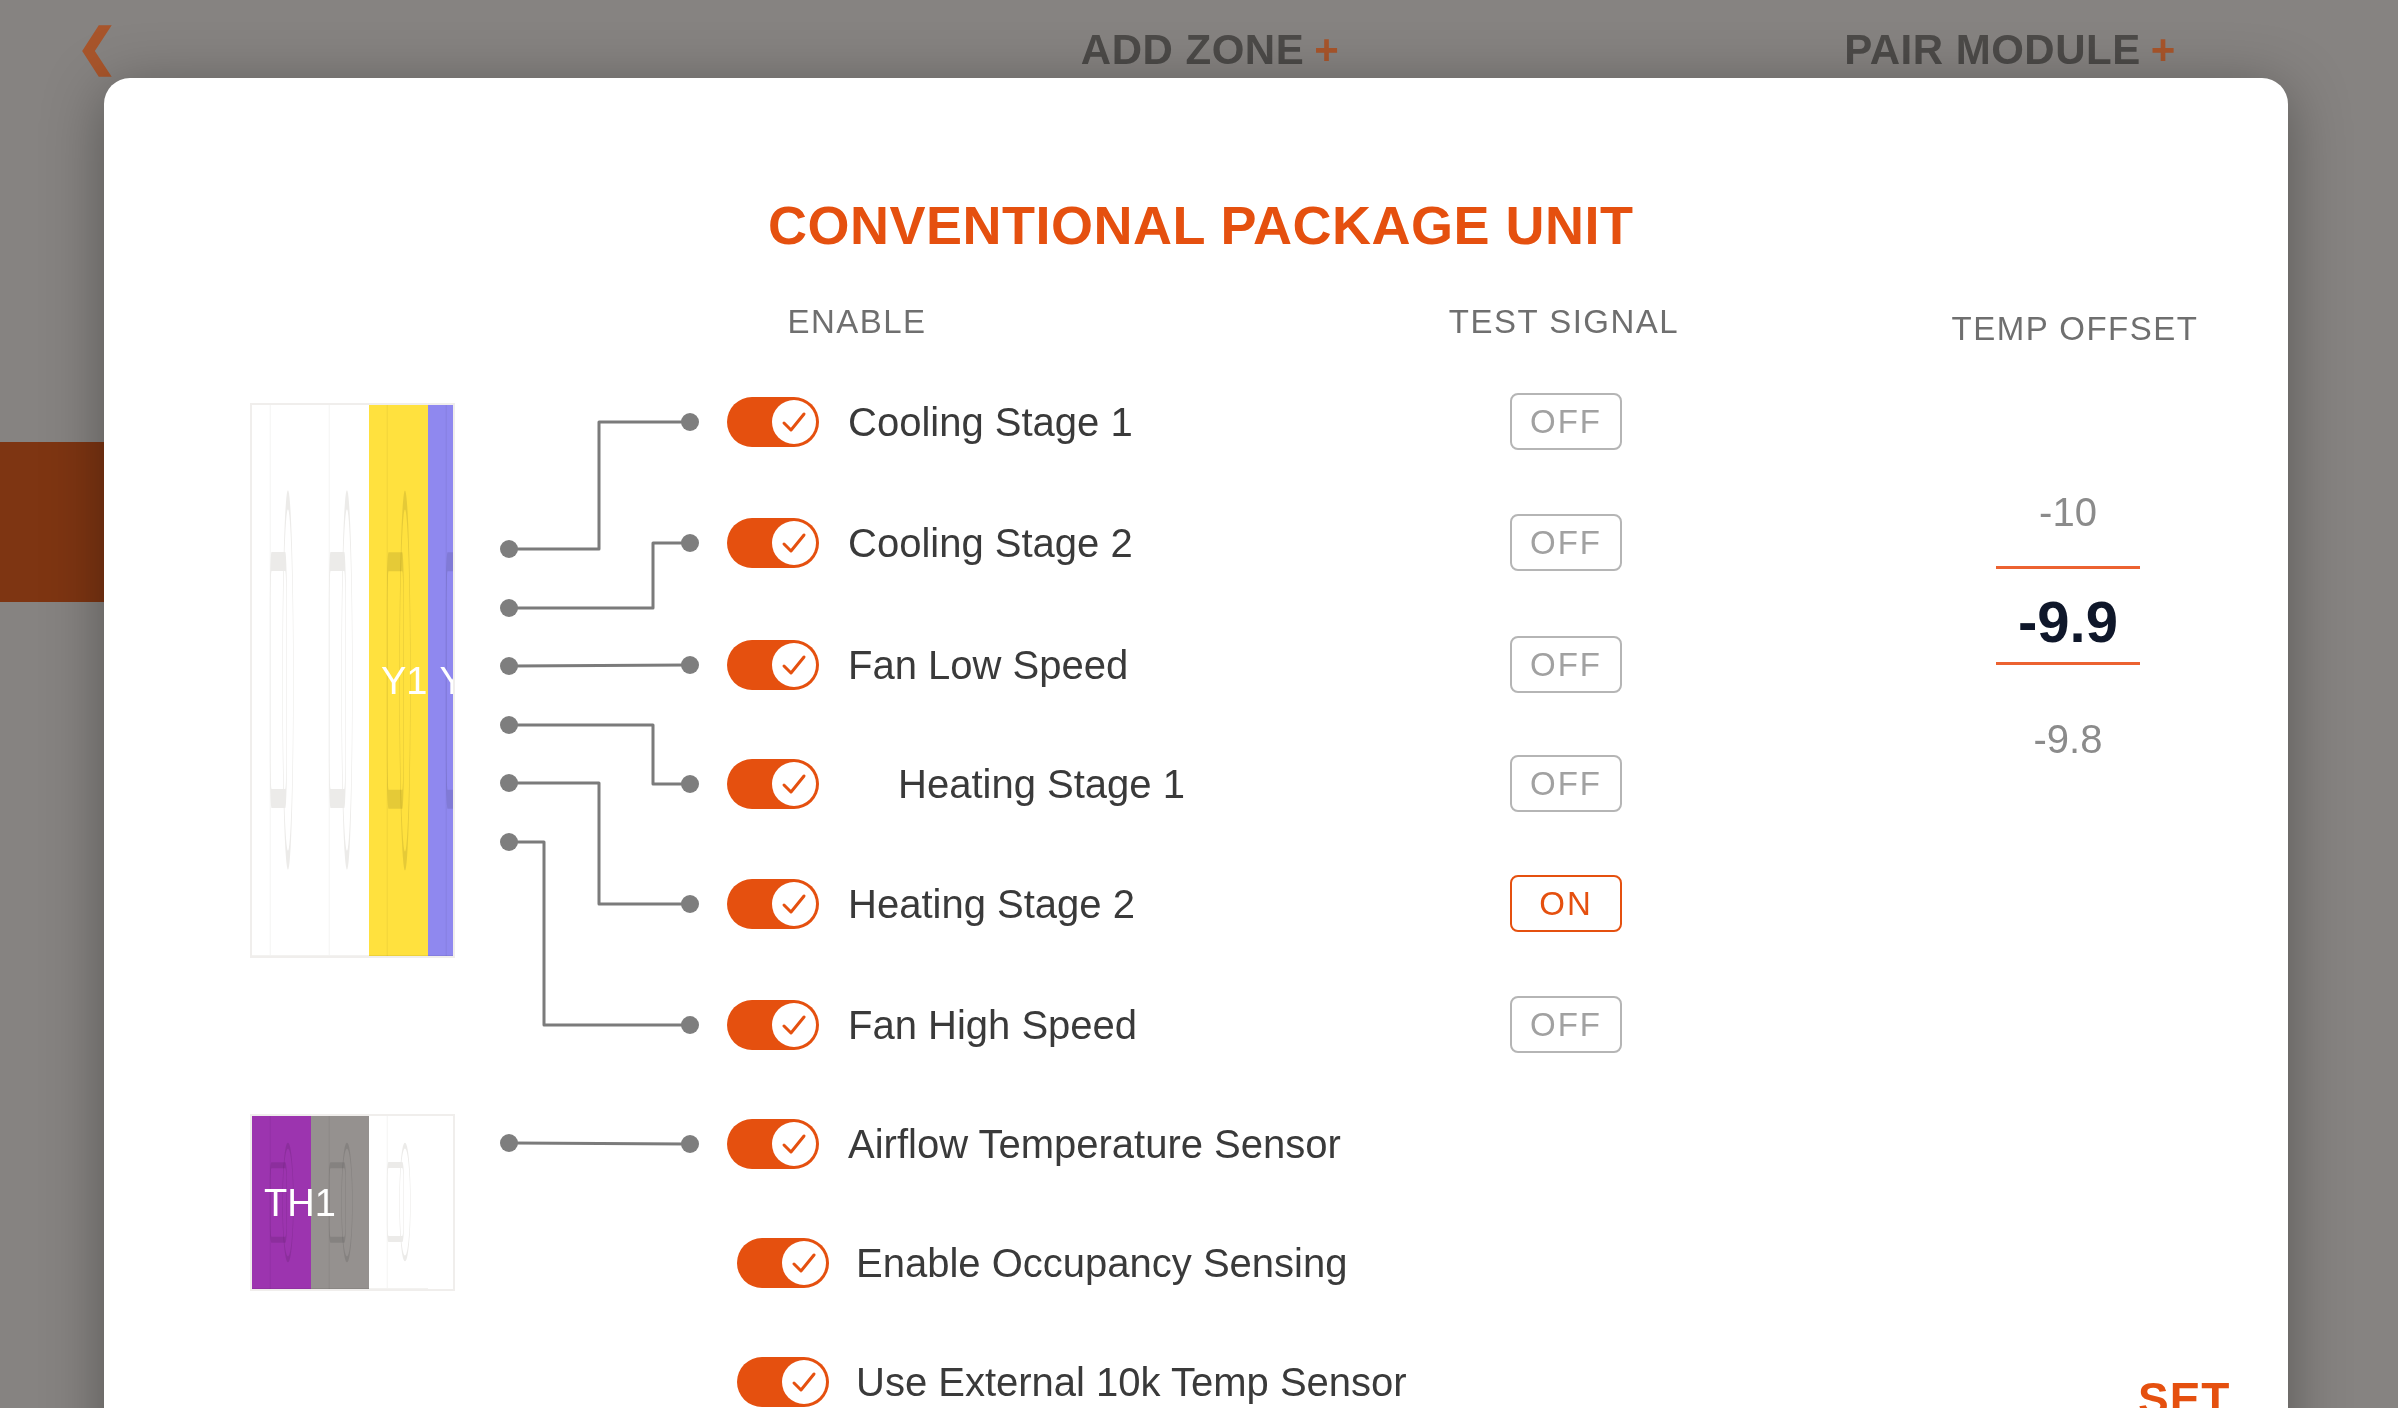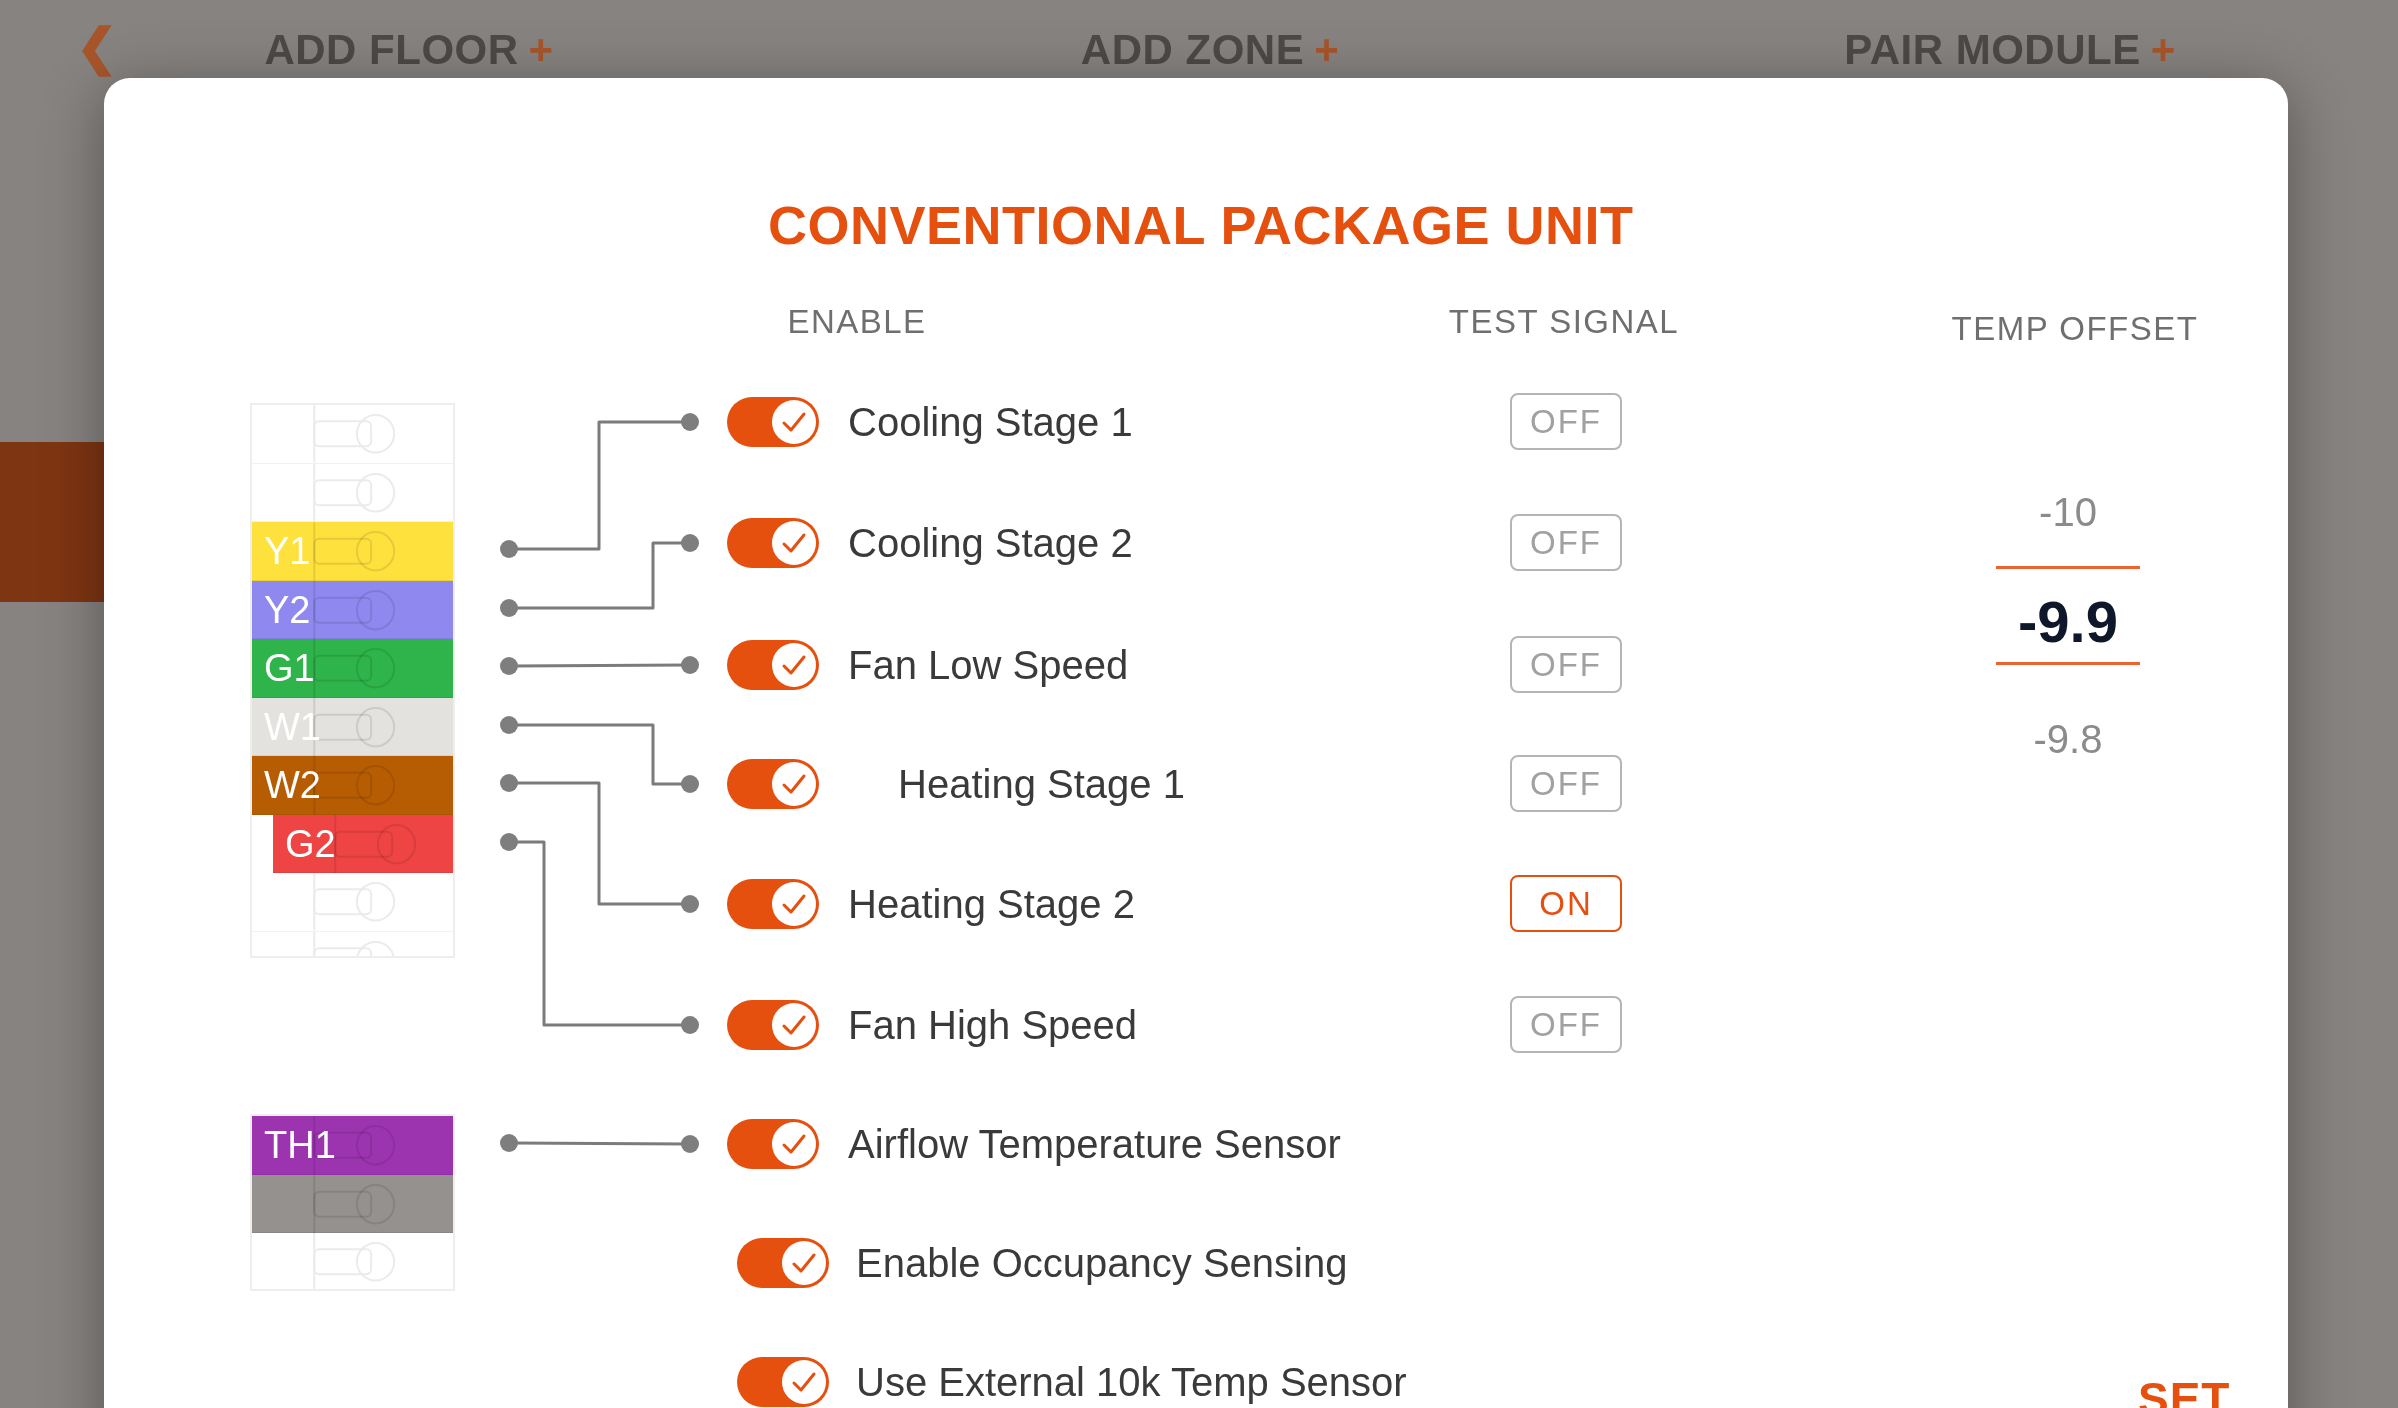--- a/index.html
+++ b/index.html
@@ -23,21 +23,21 @@
   .modal-title { position:absolute; left:768px; top:146px; font-size:54px; font-weight:700;
                  letter-spacing:.5px; color:var(--accent,#E5500F); white-space:nowrap;margin-top:48px; }
   .col-header { position:absolute; transform:translateX(-50%); font-size:33px; color:#6F6F6F;
                 letter-spacing:1.5px; white-space:nowrap; }
   .hdr-enable { left:857px;  top:303px; }
   .hdr-test   { left:1564px; top:303px; }
   .hdr-offset { left:2075px; top:310px; }
 
   
   .tstrip { position:absolute; left:250px; width:205px; background:#fff;
-            border:2px solid #F0EEEC; overflow:hidden; display:flex; flex-direction:column;align-items:center; }
+            border:2px solid #F0EEEC; overflow:hidden; display:flex; flex-direction:row; }
   .strip-main { top:403px; height:555px; }
   .strip-th1  { top:1114px; height:177px; }
   .tcell { position:relative; flex:0 0 58.5px; width:100%; }
   .tcell.empty { border-bottom:1px solid #F3F2F0; }
   .tcell.colored { box-shadow:inset 0 -1px rgba(0,0,0,.07); }
   .tlabel { position:absolute; left:12px; top:50%; transform:translateY(-50%); z-index:2;
             font-size:38px; color:#fff; }
   .screw { position:absolute; inset:0; width:100%; height:100%; }
   .tcell.empty   .screw { stroke:#ECEBE9; }
   .tcell.colored .screw { stroke:rgba(0,0,0,.10); }
@@ -70,23 +70,20 @@
   .offset-line { position:absolute; left:1996px; width:144px; height:3px; background:var(--accent-soft,#EC6231); }
 
   .set-link { position:absolute; left:2138px; top:1372px; font-size:46px; font-weight:700;
               letter-spacing:1px; color:var(--accent,#E5500F); cursor:pointer; }
 </style>
 </head>
 <body>
 
 <div class="backdrop">
   <span class="back-chevron">❮</span>
-  <div class="nav-item nav-floor">
-    <span>ADD FLOOR</span><span class="plus">+</span>
-  </div>
   <div class="nav-item nav-zone">
     <span>ADD ZONE</span><span class="plus">+</span>
   </div>
   <div class="nav-item nav-module">
     <span>PAIR MODULE</span><span class="plus">+</span>
   </div>
   <div class="floor-highlight"></div>
 </div>
 
 <div class="modal"></div>

